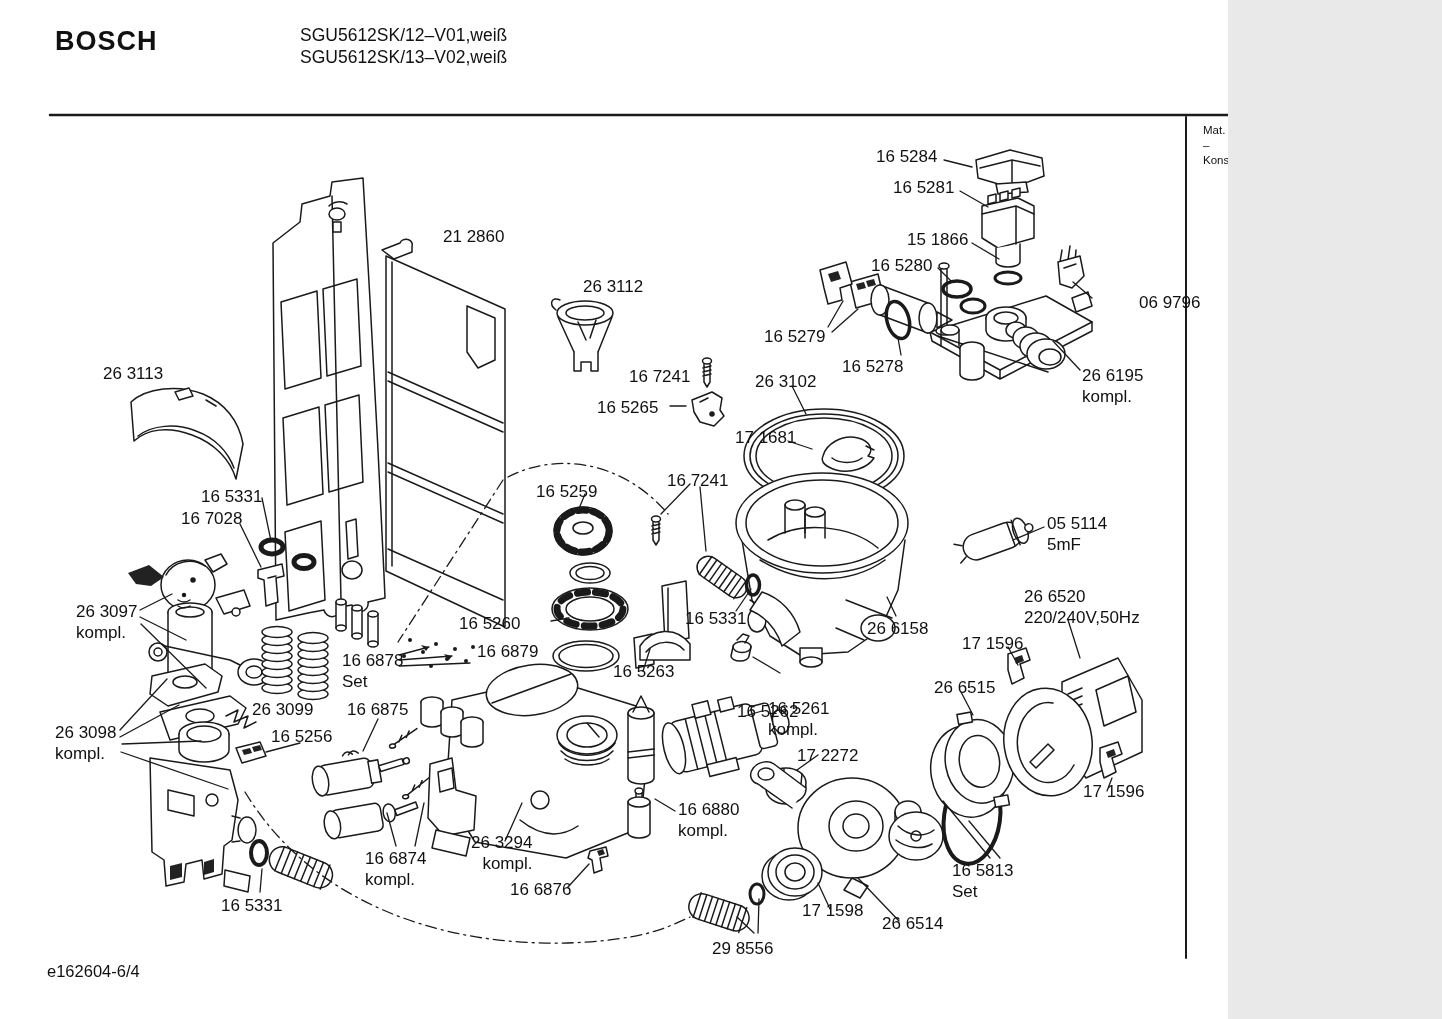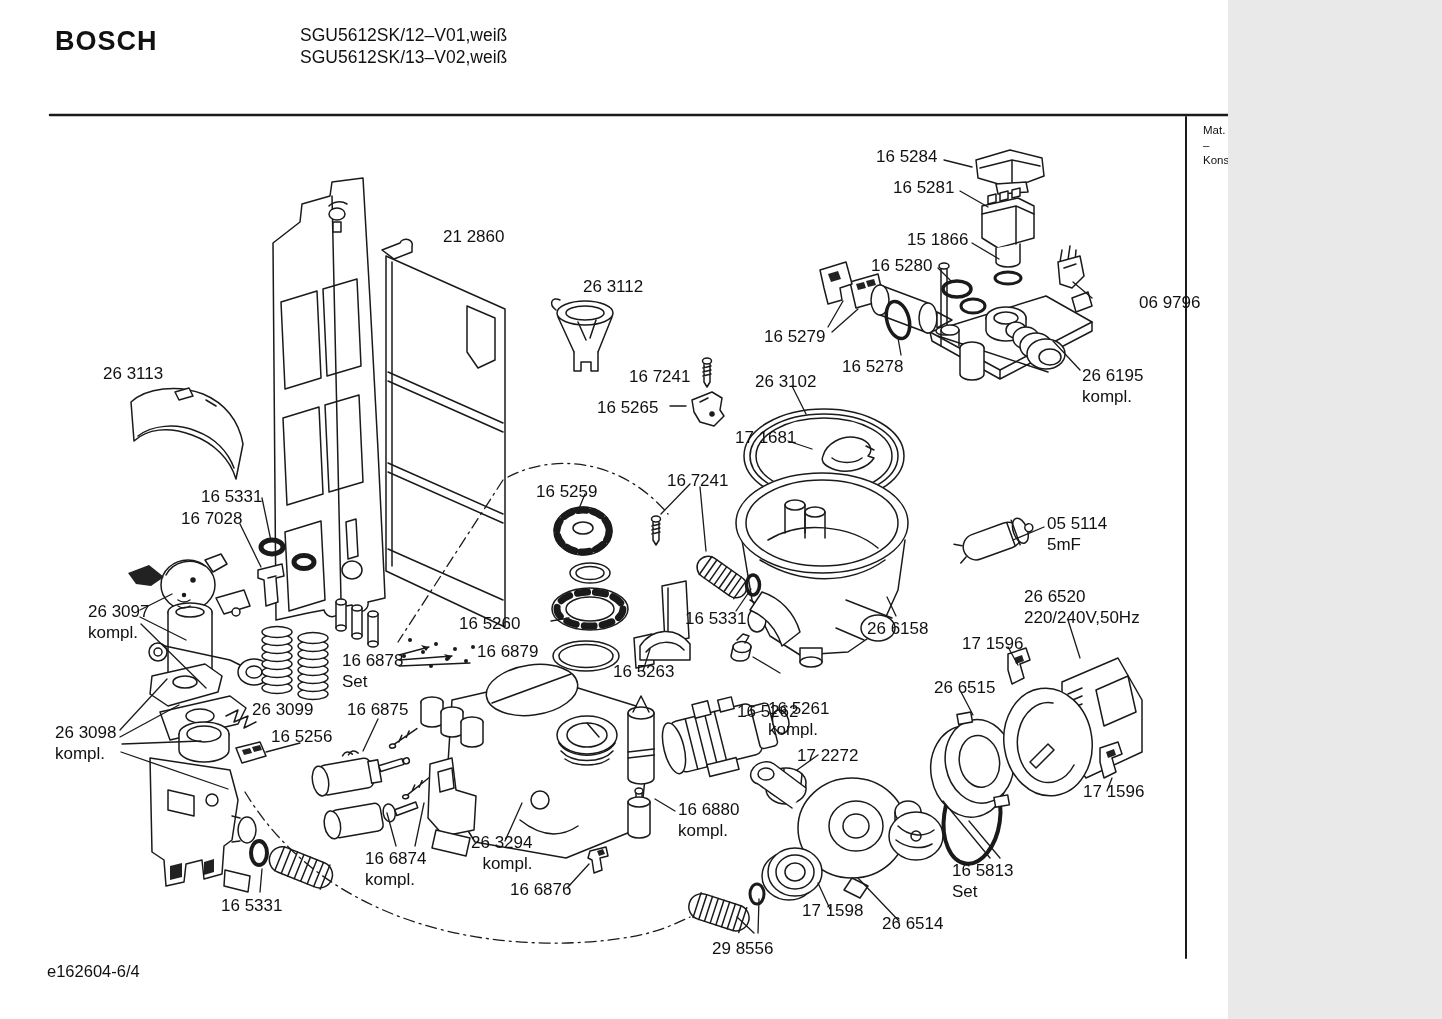--- a/index.html
+++ b/index.html
@@ -484,21 +484,21 @@
       <div class="plabel" style="left: 735px; top: 427px;">17 1681</div>
       <div class="plabel" style="left: 629px; top: 366px;">16 7241</div>
       <div class="plabel" style="left: 597px; top: 397px;">16 5265</div>
       <div class="plabel" style="left: 103px; top: 363px;">26 3113</div>
       <div class="plabel" style="left: 201px; top: 486px;">16 5331</div>
       <div class="plabel" style="left: 181px; top: 508px;">16 7028</div>
       <div class="plabel" style="left: 536px; top: 481px;">16 5259</div>
       <div class="plabel" style="left: 667px; top: 470px;">16 7241</div>
       <div class="plabel" style="left: 1047px; top: 513px;">05 5114
 5mF</div>
-      <div class="plabel" style="left: 76px; top: 601px; margin-left: 12px;">26 3097
+      <div class="plabel" style="left: 76px; top: 601px;">26 3097
 kompl.</div>
       <div class="plabel" style="left: 459px; top: 613px;">16 5260</div>
       <div class="plabel" style="left: 685px; top: 608px;">16 5331</div>
       <div class="plabel" style="left: 867px; top: 618px;">26 6158</div>
       <div class="plabel" style="left: 1024px; top: 586px;">26 6520
 220/240V,50Hz</div>
       <div class="plabel" style="left: 342px; top: 650px;">16 6878
 Set</div>
       <div class="plabel" style="left: 477px; top: 641px;">16 6879</div>
       <div class="plabel" style="left: 613px; top: 661px;">16 5263</div>

